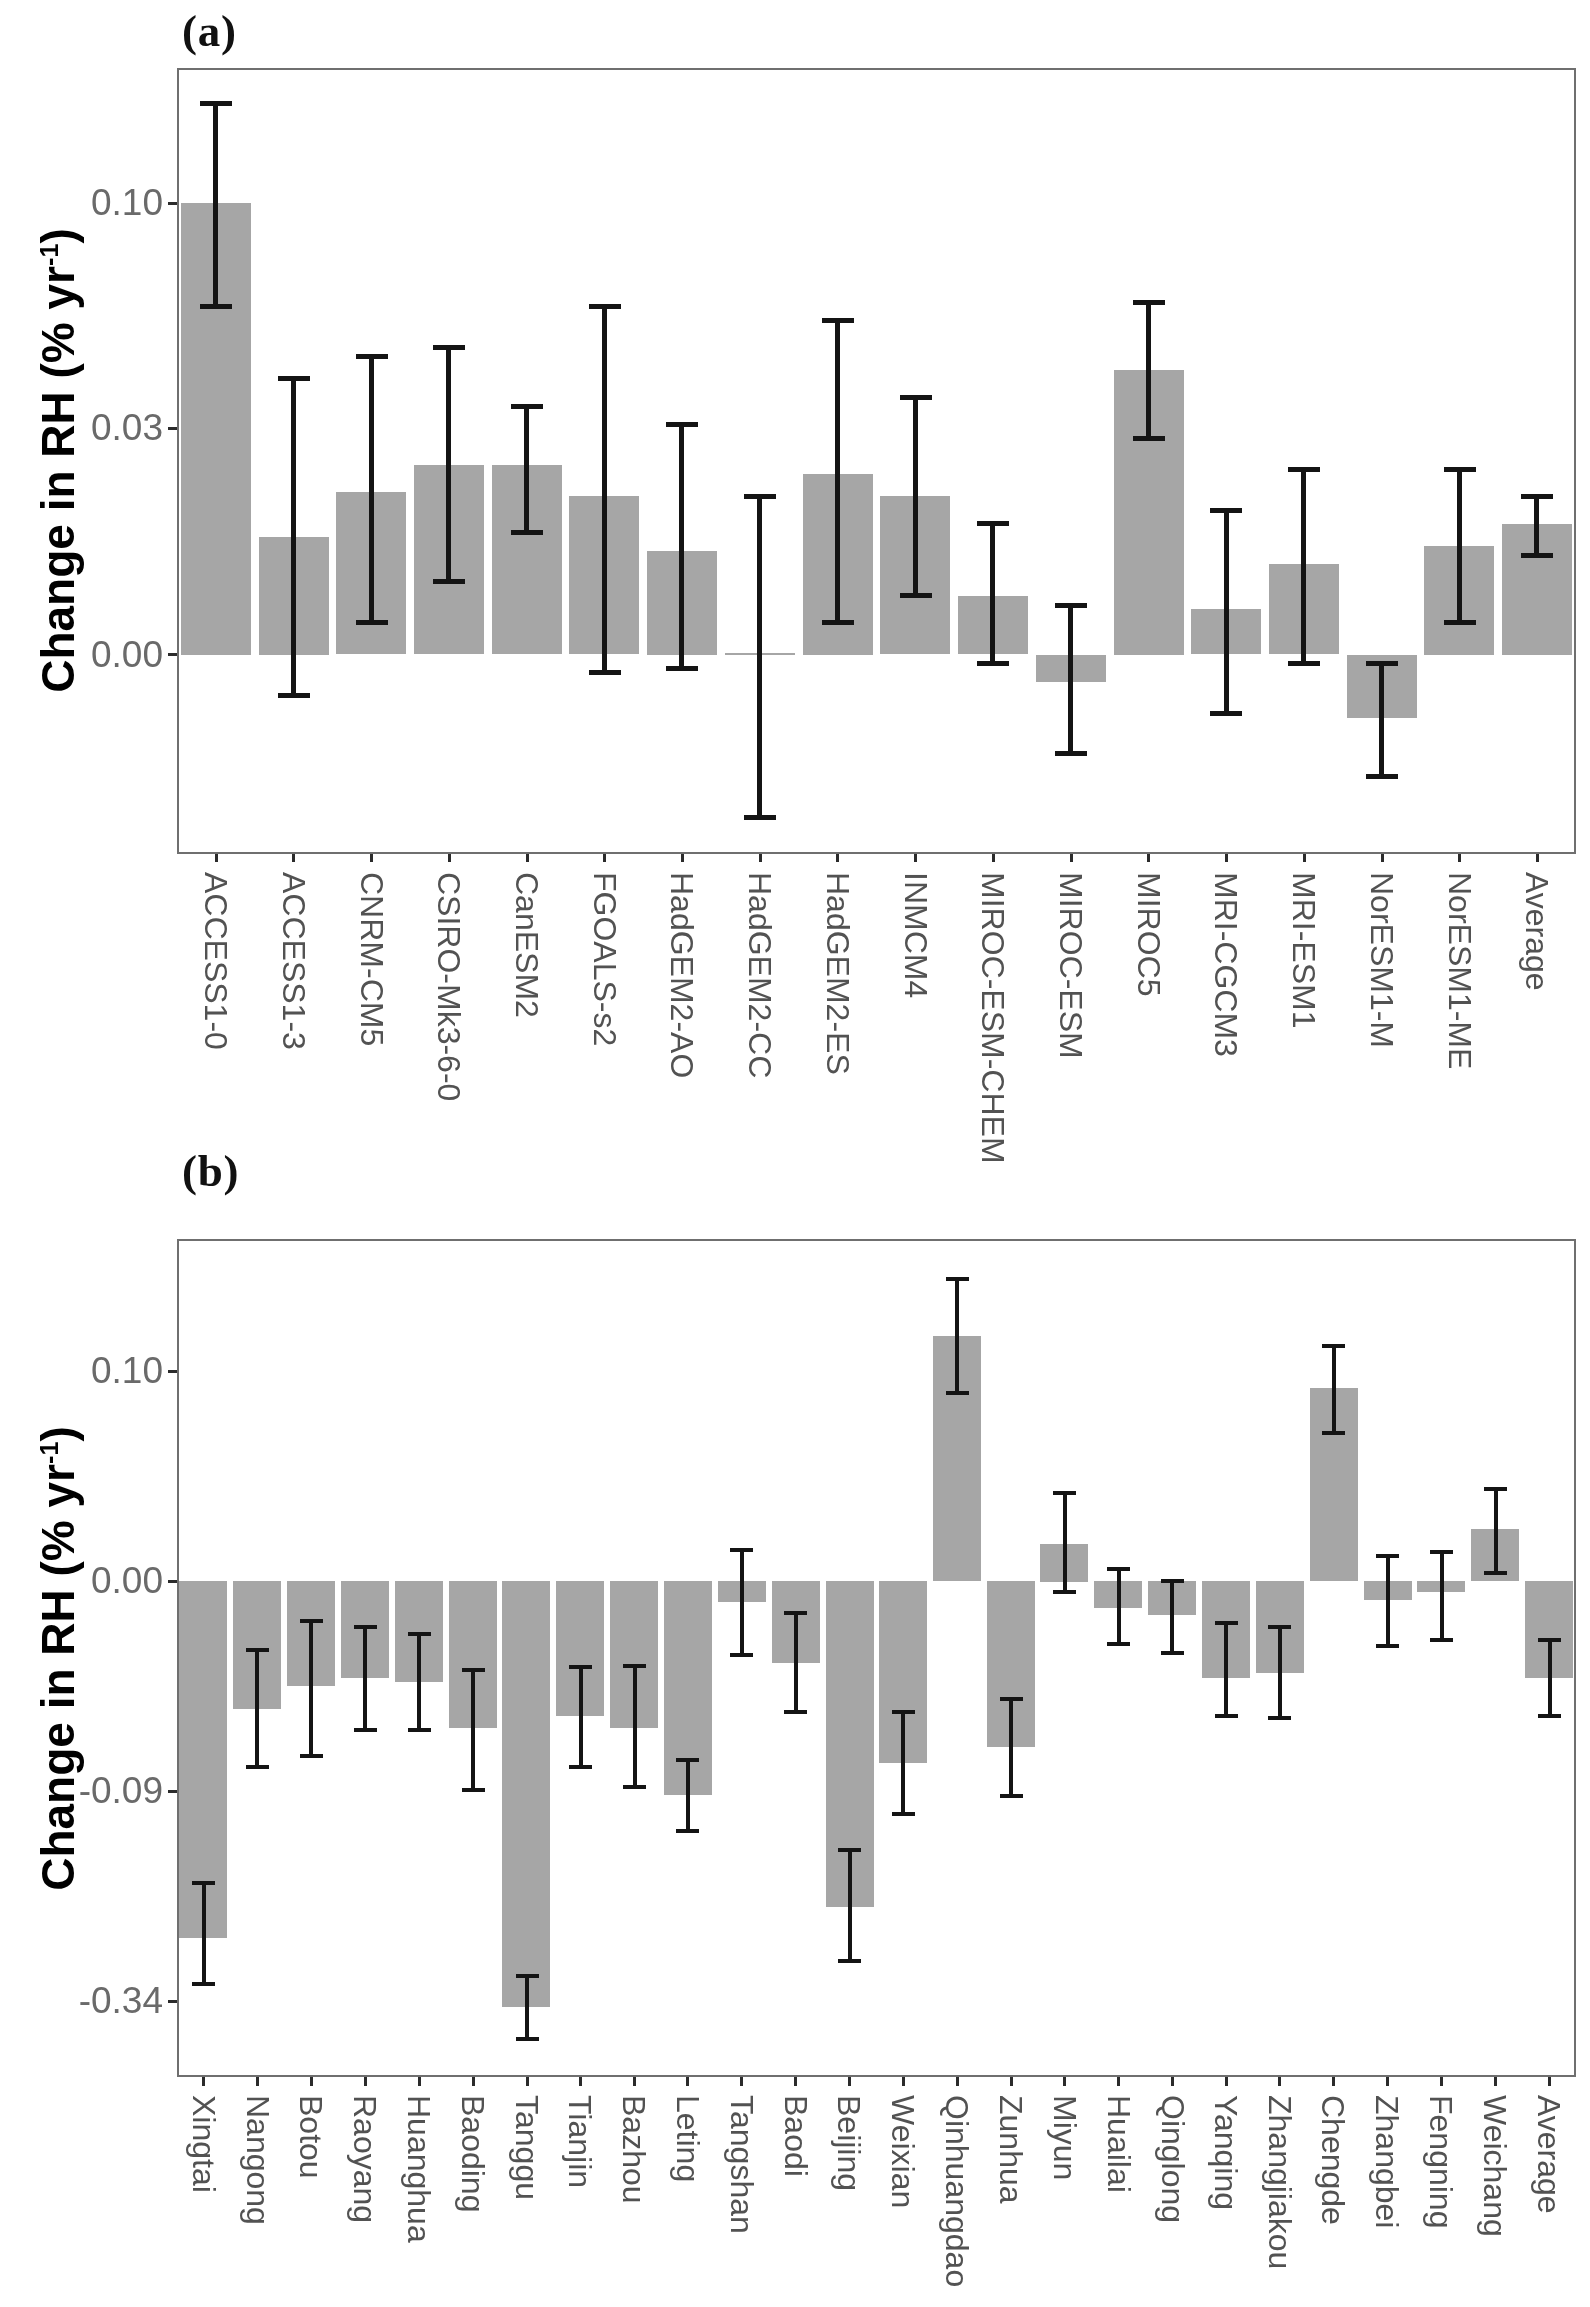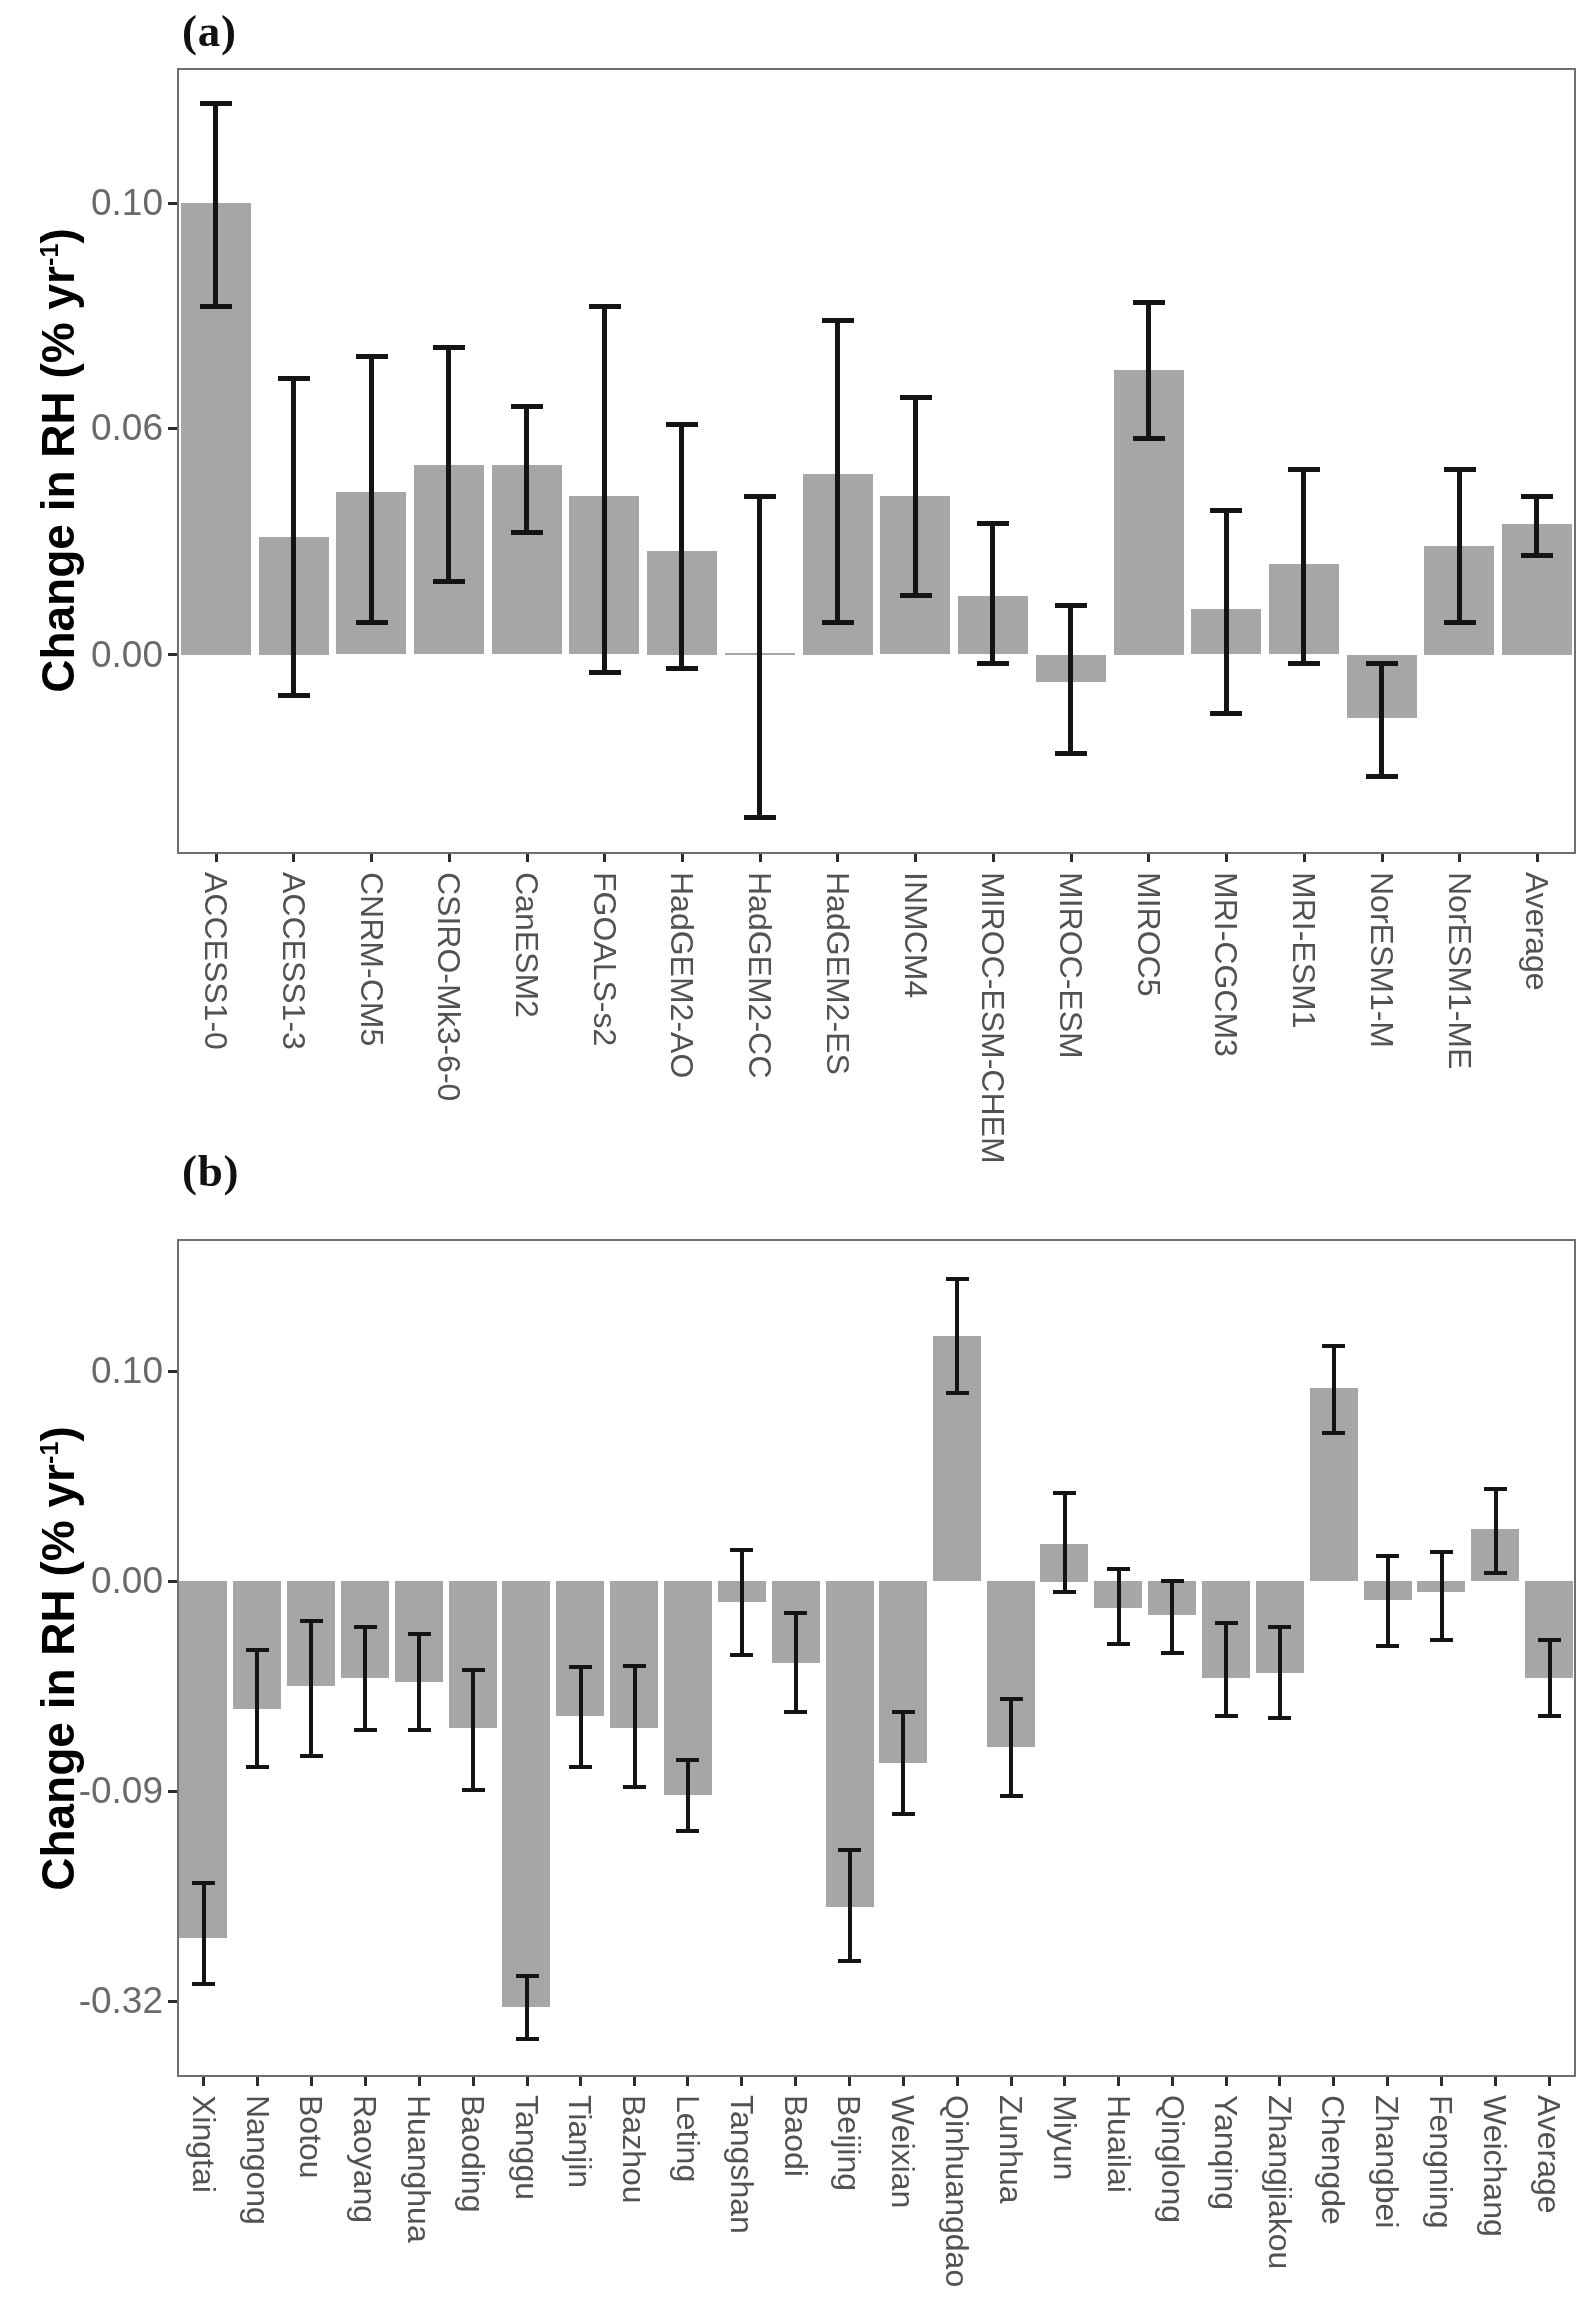--- a/index.html
+++ b/index.html
@@ -61,21 +61,21 @@
 
 <div class="figure">
 
   <div class="panel">
     <div class="panel-tag" style="left:182px;top:4.6px;">(a)</div>
     <div id="panel-0">
         <div class="y-axis-title" style="width: 770px; left: -336px; top: 433px;">Change in RH (% yr<sup>-1</sup>)</div>
         <div class="y-tick" style="left: 168px; top: 202px; width: 9.2px; height: 3.1px;"></div>
         <div class="y-tick-label" style="left: 40px; top: 184px;">0.10</div>
         <div class="y-tick" style="left: 168px; top: 427px; width: 9.2px; height: 3.1px;"></div>
-        <div class="y-tick-label" style="left: 40px; top: 409px;">0.06</div>
+        <div class="y-tick-label" style="left: 40px; top: 409px;">0.03</div>
         <div class="y-tick" style="left: 168px; top: 653px; width: 9.2px; height: 3.1px;"></div>
         <div class="y-tick-label" style="left: 40px; top: 636px;">0.00</div>
         <div class="bar" style="left: 181px; top: 203px; width: 70px; height: 452px;"></div>
         <div class="err-line" style="left: 213px; top: 104px; width: 5.4px; height: 203px;"></div>
         <div class="err-cap" style="left: 200px; top: 101px; width: 32px; height: 5.4px;"></div>
         <div class="err-cap" style="left: 200px; top: 304px; width: 32px; height: 5.4px;"></div>
         <div class="x-tick" style="left: 215px; top: 853px; width: 3.1px; height: 9.2px;"></div>
         <div class="x-tick-label" style="left: 200px; top: 872px;">ACCESS1-0</div>
         <div class="bar" style="left: 259px; top: 537px; width: 70px; height: 118px;"></div>
         <div class="err-line" style="left: 291px; top: 379px; width: 5.4px; height: 316px;"></div>
@@ -187,21 +187,21 @@
     <div class="panel-tag" style="left:182px;top:1145px;">(b)</div>
     <div id="panel-1">
         <div class="y-axis-title" style="width: 770px; left: -336px; top: 1631px;">Change in RH (% yr<sup>-1</sup>)</div>
         <div class="y-tick" style="left: 168px; top: 1370px; width: 9.2px; height: 3.1px;"></div>
         <div class="y-tick-label" style="left: 40px; top: 1352px;">0.10</div>
         <div class="y-tick" style="left: 168px; top: 1580px; width: 9.2px; height: 3.1px;"></div>
         <div class="y-tick-label" style="left: 40px; top: 1562px;">0.00</div>
         <div class="y-tick" style="left: 168px; top: 1790px; width: 9.2px; height: 3.1px;"></div>
         <div class="y-tick-label" style="left: 40px; top: 1772px;">-0.09</div>
         <div class="y-tick" style="left: 168px; top: 2000px; width: 9.2px; height: 3.1px;"></div>
-        <div class="y-tick-label" style="left: 40px; top: 1982px;">-0.32</div>
+        <div class="y-tick-label" style="left: 40px; top: 1982px;">-0.34</div>
         <div class="bar" style="left: 179px; top: 1581px; width: 48px; height: 357px;"></div>
         <div class="err-line" style="left: 202px; top: 1884px; width: 3.8px; height: 101px;"></div>
         <div class="err-cap" style="left: 192px; top: 1881px; width: 23px; height: 3.8px;"></div>
         <div class="err-cap" style="left: 192px; top: 1982px; width: 23px; height: 3.8px;"></div>
         <div class="x-tick" style="left: 202px; top: 2077px; width: 3.1px; height: 9.2px;"></div>
         <div class="x-tick-label" style="left: 188px; top: 2095px;">Xingtai</div>
         <div class="bar" style="left: 233px; top: 1581px; width: 48px; height: 128px;"></div>
         <div class="err-line" style="left: 255px; top: 1651px; width: 3.8px; height: 115px;"></div>
         <div class="err-cap" style="left: 246px; top: 1648px; width: 23px; height: 3.8px;"></div>
         <div class="err-cap" style="left: 246px; top: 1765px; width: 23px; height: 3.8px;"></div>

